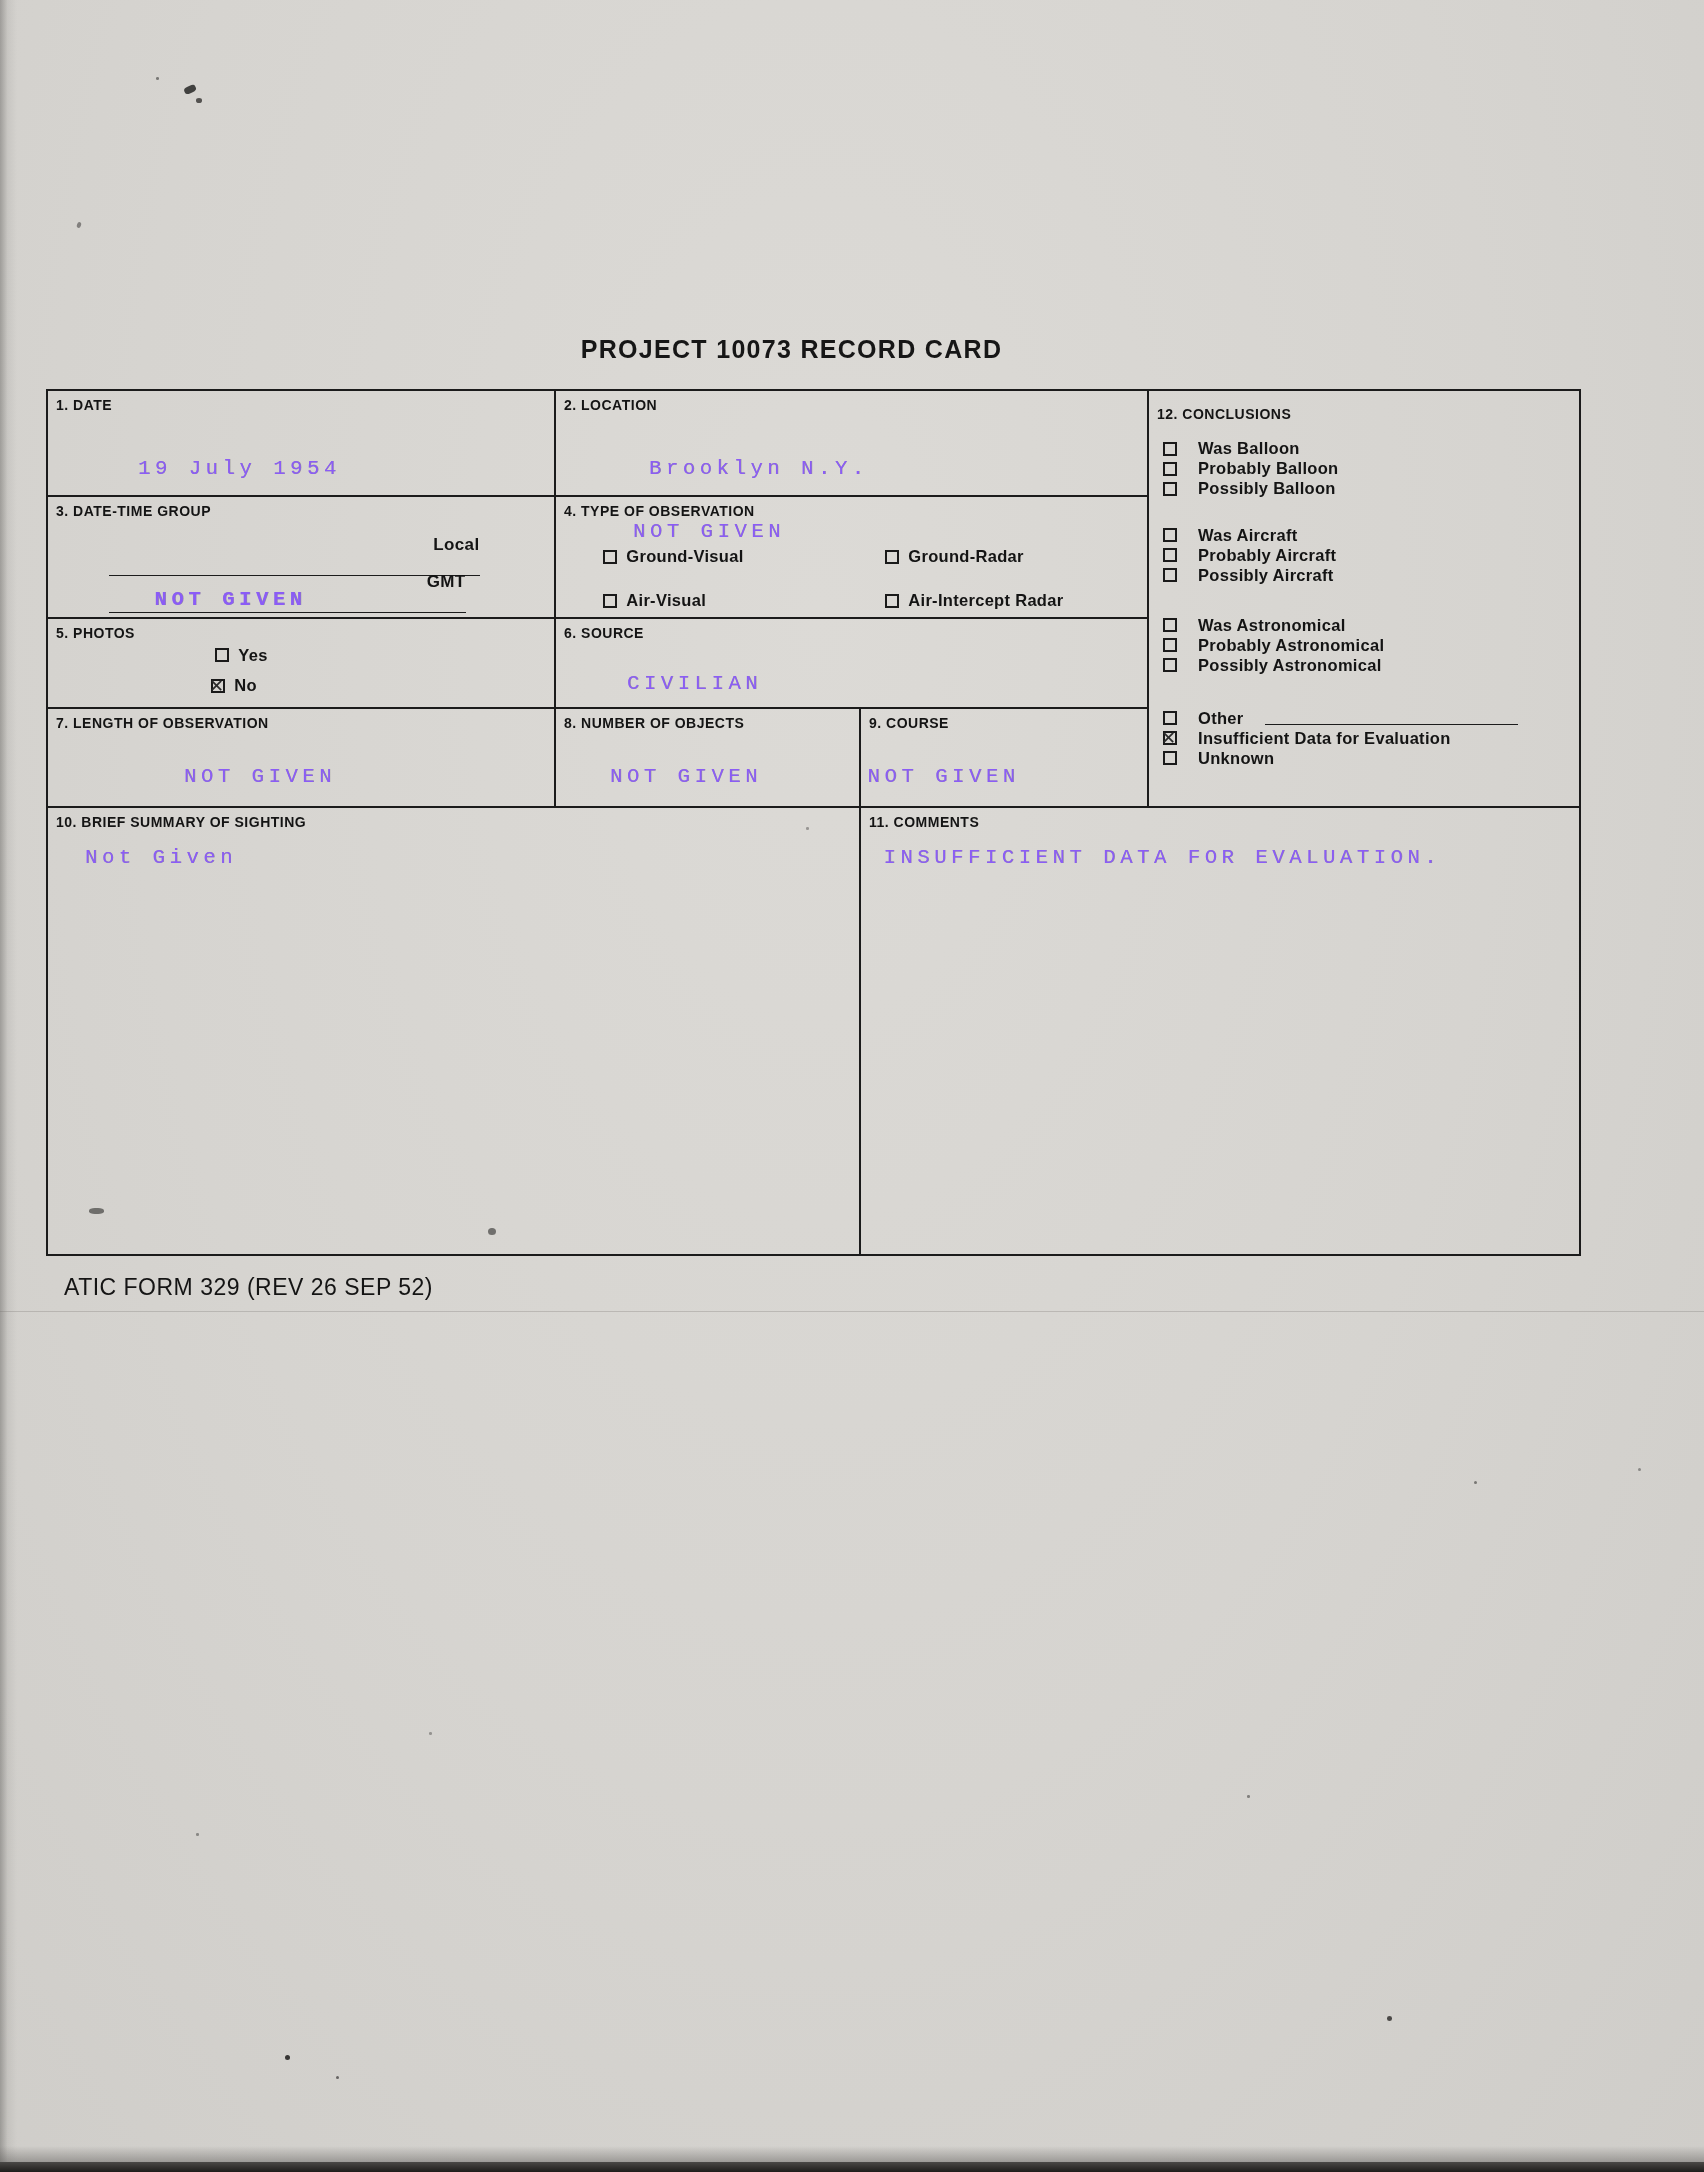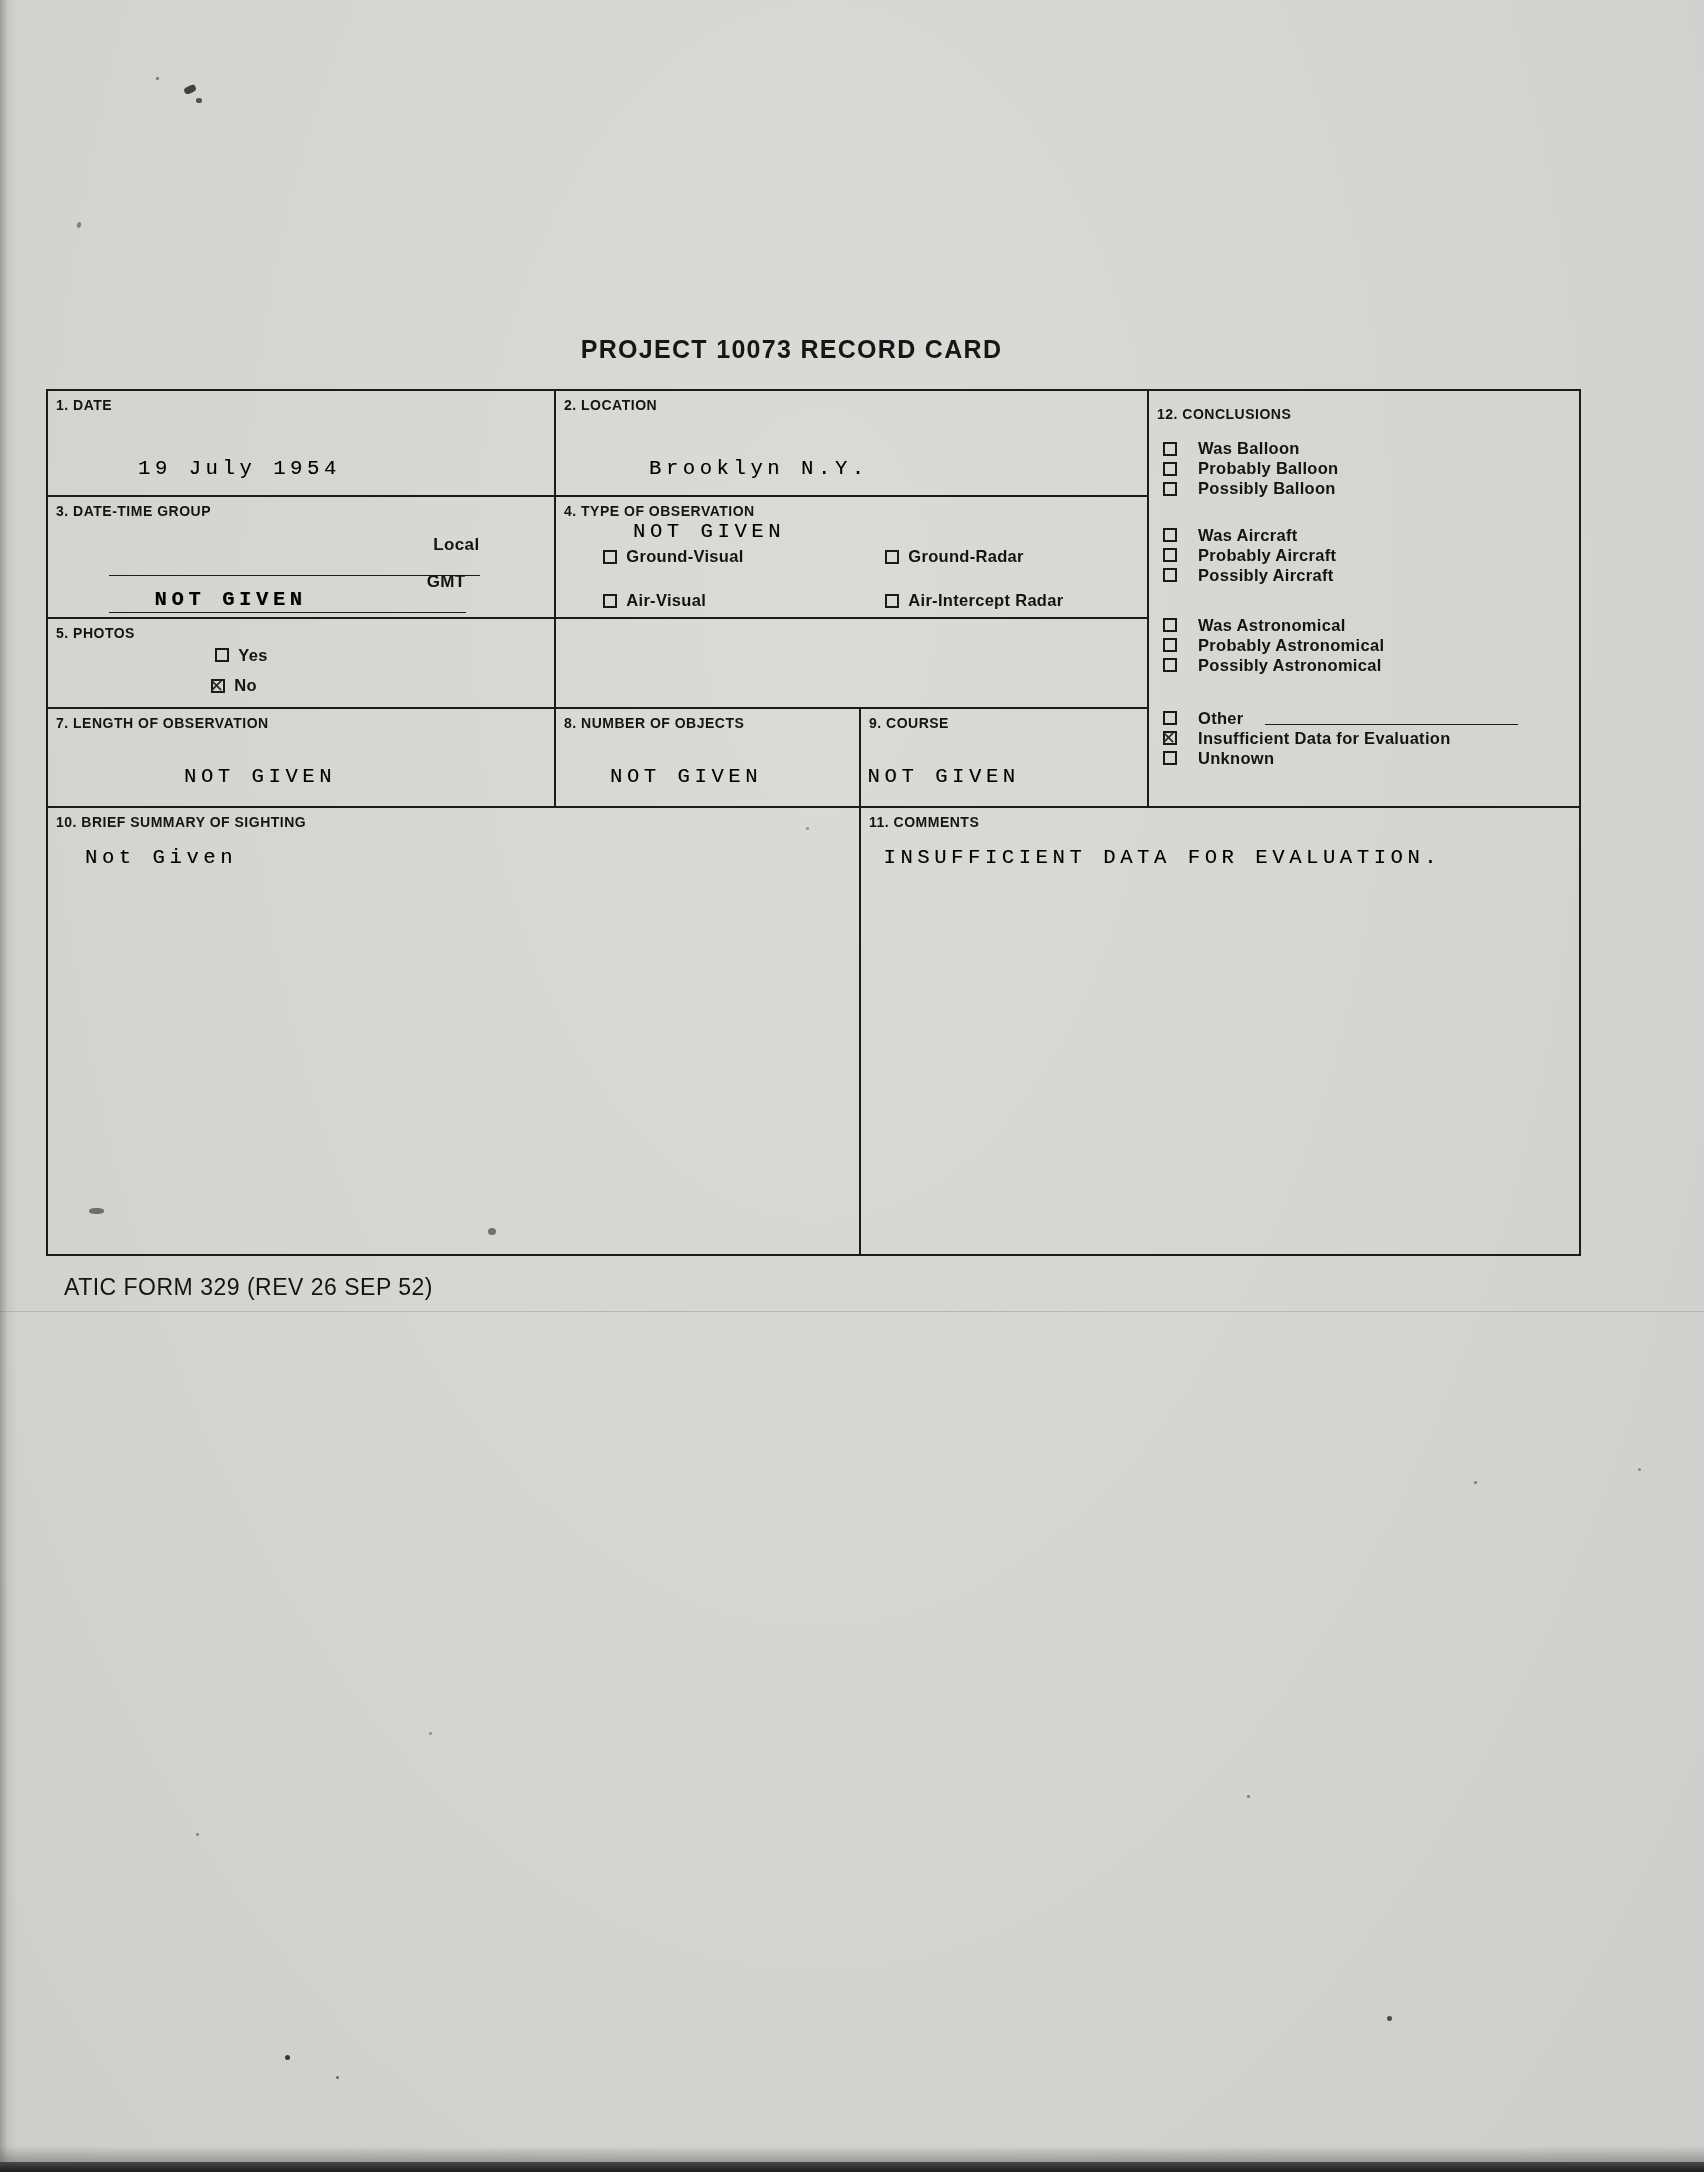--- a/index.html
+++ b/index.html
@@ -19,21 +19,21 @@
   .doc-title{position:absolute;left:0;top:335px;width:1583px;text-align:center;
     font-size:25px;font-weight:bold;letter-spacing:1.3px;color:#161616;}
 
   .card{position:absolute;left:46px;top:389px;width:1531px;height:863px;border:2.6px solid #1b1b1b;}
   .vline,.hline{position:absolute;background:#1b1b1b;}
 
   .cell{position:absolute;}
   .cell-label{position:absolute;left:8px;top:6px;font-size:14px;font-weight:bold;letter-spacing:0.5px;white-space:nowrap;}
 
   .typed{position:absolute;font-family:"Liberation Mono", monospace;font-size:20.5px;letter-spacing:4.6px;
-    color:#000000;white-space:nowrap;text-shadow:0.4px 0.4px 0 rgba(25,25,25,.35);}
+    color:#8b5cf6;white-space:nowrap;text-shadow:0.4px 0.4px 0 rgba(25,25,25,.35);}
 
   .cb{width:10px;height:10px;border:2px solid #1a1a1a;flex:none;position:relative;background:transparent;}
   .cb.checked::after{content:"✕";position:absolute;left:-4px;top:-6px;
     font-family:"DejaVu Sans", sans-serif;font-weight:bold;font-size:18px;color:#2b2b2b;}
 
   .opt{position:absolute;display:flex;align-items:center;gap:9.3px;font-size:16.5px;font-weight:bold;letter-spacing:0.3px;white-space:nowrap;}
 
   .dtg-row{position:absolute;display:flex;align-items:flex-end;font-size:17px;font-weight:bold;letter-spacing:0.4px;flex-direction:column;}
   .uline{display:inline-block;border-bottom:1.7px solid #1c1c1c;height:20px;margin-left:10.6px;position:relative;}
   .uline .typed{position:absolute;left:46px;bottom:1.3px;}
@@ -120,20 +120,24 @@
     <div class="opt" style="left:167px;top:26.5px;">
       <span class="cb"></span>
       <span>Yes</span>
     </div>
     <div class="opt" style="left:163px;top:57px;">
       <span class="cb checked"></span>
       <span>No</span>
     </div>
   </div>
 
+  <div class="cell" style="left:508px;top:228px;width:591px;height:87px;">
+    <div class="cell-label">6. SOURCE</div>
+    <div class="typed" style="left:71px;top:53px;">CIVILIAN</div>
+  </div>
 
   <div class="cell" style="left:0;top:318px;width:506px;height:97px;">
     <div class="cell-label">7. LENGTH OF OBSERVATION</div>
     <div class="typed" style="left:136px;top:56px;">NOT GIVEN</div>
   </div>
 
   <div class="cell" style="left:508px;top:318px;width:315px;height:97px;">
     <div class="cell-label">8. NUMBER OF OBJECTS</div>
     <div class="typed" style="left:54px;top:56px;">NOT GIVEN</div>
   </div>

